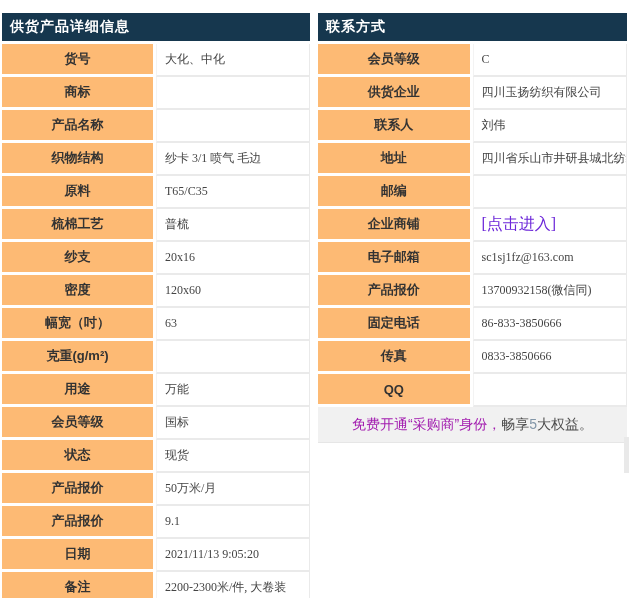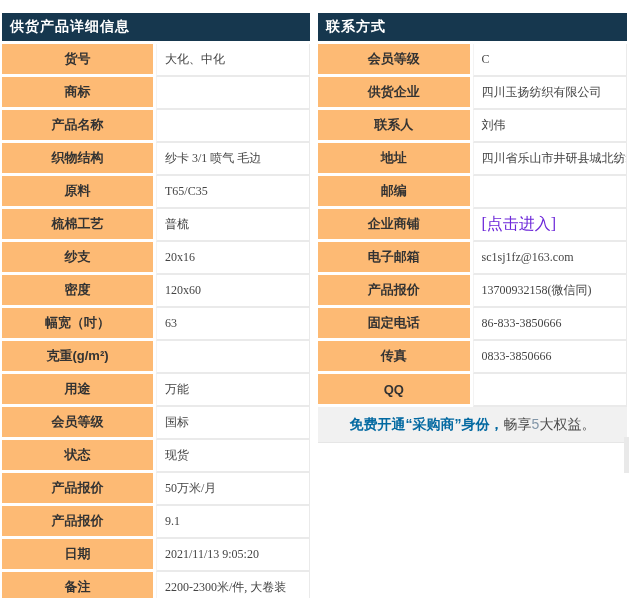--- a/index.html
+++ b/index.html
@@ -24,21 +24,21 @@
   td.val{
     font-size:12px;color:#444444;padding:0 6px 0 8px;vertical-align:middle;
     border-bottom:2px solid #eaeaea;border-left:1px solid #f3f3f3;border-right:1px solid #eaeaea;
     font-family:"Liberation Serif",serif;white-space:nowrap;overflow:hidden;
   }
   .redlink{color:#6d28d9;font-size:16px;text-decoration:none;cursor:pointer;}
   td.promo-cell{
     height:33px;background:#f1f1f1;text-align:center;vertical-align:middle;
     font-size:14px;color:#4c4c4c;border-bottom:1px solid #e6e6e6;
   }
-  .promo-red{color:#0369a1;cursor:pointer;font-weight:bold;}
+  .promo-red{color:#a21caf;cursor:pointer;}
   .promo-num{color:#8296a8;}
   .edge-strip{position:absolute;right:0;top:437px;width:5px;height:36px;background:#e9e9e9;}
 </style>
 </head>
 <body>
 
 <div class="wrap">
 
   <table id="left-table">
     <tbody id="left-body">

